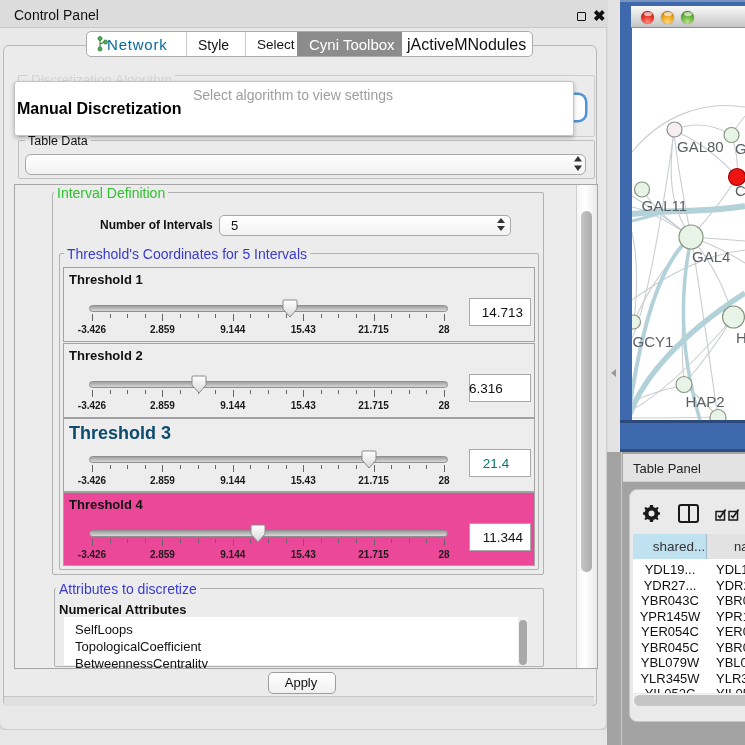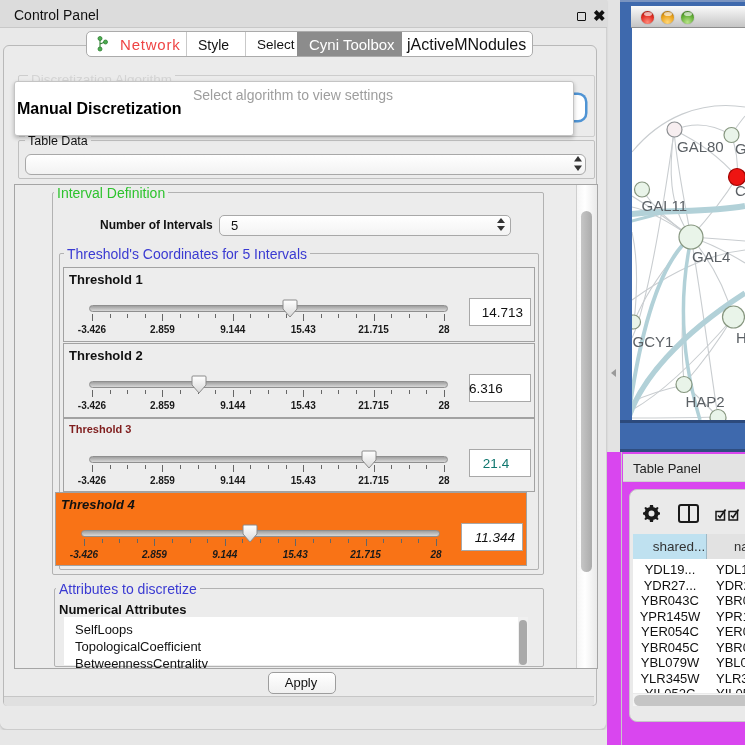--- a/index.html
+++ b/index.html
@@ -130,21 +130,21 @@
                 <stop offset="0" stop-color="#ffffff"></stop>
                 <stop offset="1" stop-color="#d8d8d8"></stop>
               </linearGradient>
             </defs>
             <path d="M2 1 L14 1 Q15 1 15 2 L15 10 L8 18 L1 10 L1 2 Q1 1 2 1 Z" fill="url(#g1)" stroke="#8a8a8a" stroke-width="1"></path>
           </svg></div>
   <div class="ab" style="left:405px;top:30px;width:60px;height:26px;background:#fff;border:1px solid #a8a8a8;"></div>
   <div class="ab" style="left:405px;top:37px;width:54px;text-align:left;font-size:13.5px;color:#111;">6.316</div>
 </div>
 <div class="ab" style="left:48px;top:233px;width:470px;height:72px;border:1px solid #a2a2a2;background:#ededed;">
-  <div class="ab" style="left:5px;top:4px;font-size:11px;font-weight:bold;color:#7f1d1d;">Threshold 3</div>
+  <div class="ab" style="left:5px;top:4px;font-size:18px;font-weight:bold;color:#0c4a6e;">Threshold 3</div>
   <div class="ab" style="left:25px;top:37px;width:357px;height:5px;background:linear-gradient(#9f9f9f,#d8d8d8);border:1px solid #8f8f8f;border-radius:4px;"></div>
   <div class="ab" style="left:28.0px;top:46px;width:1px;height:7px;background:#666;"></div>
         <div class="ab" style="left:45.6px;top:46px;width:1px;height:4px;background:#666;"></div>
         <div class="ab" style="left:63.2px;top:46px;width:1px;height:4px;background:#666;"></div>
         <div class="ab" style="left:80.8px;top:46px;width:1px;height:4px;background:#666;"></div>
         <div class="ab" style="left:98.4px;top:46px;width:1px;height:7px;background:#666;"></div>
         <div class="ab" style="left:116.0px;top:46px;width:1px;height:4px;background:#666;"></div>
         <div class="ab" style="left:133.6px;top:46px;width:1px;height:4px;background:#666;"></div>
         <div class="ab" style="left:151.2px;top:46px;width:1px;height:4px;background:#666;"></div>
         <div class="ab" style="left:168.8px;top:46px;width:1px;height:7px;background:#666;"></div>
@@ -172,21 +172,21 @@
               <linearGradient id="g2" x1="0" y1="0" x2="0" y2="1">
                 <stop offset="0" stop-color="#ffffff"></stop>
                 <stop offset="1" stop-color="#d8d8d8"></stop>
               </linearGradient>
             </defs>
             <path d="M2 1 L14 1 Q15 1 15 2 L15 10 L8 18 L1 10 L1 2 Q1 1 2 1 Z" fill="url(#g2)" stroke="#8a8a8a" stroke-width="1"></path>
           </svg></div>
   <div class="ab" style="left:405px;top:30px;width:60px;height:26px;background:#fff;border:1px solid #a8a8a8;"></div>
   <div class="ab" style="left:405px;top:37px;width:54px;text-align:center;font-size:13.5px;color:#0f766e;">21.4</div>
 </div>
-<div class="ab" style="left:40px;top:307px;width:470px;height:72px;border:1px solid #a2a2a2;background:#f97316;font-style:italic;">
+<div class="ab" style="left:48px;top:307px;width:470px;height:72px;border:1px solid #a2a2a2;background:#ec4899;">
   <div class="ab" style="left:5px;top:4px;font-size:13px;font-weight:bold;color:#111;">Threshold 4</div>
   <div class="ab" style="left:25px;top:37px;width:357px;height:5px;background:linear-gradient(#9f9f9f,#d8d8d8);border:1px solid #8f8f8f;border-radius:4px;"></div>
   <div class="ab" style="left:28.0px;top:46px;width:1px;height:7px;background:#666;"></div>
         <div class="ab" style="left:45.6px;top:46px;width:1px;height:4px;background:#666;"></div>
         <div class="ab" style="left:63.2px;top:46px;width:1px;height:4px;background:#666;"></div>
         <div class="ab" style="left:80.8px;top:46px;width:1px;height:4px;background:#666;"></div>
         <div class="ab" style="left:98.4px;top:46px;width:1px;height:7px;background:#666;"></div>
         <div class="ab" style="left:116.0px;top:46px;width:1px;height:4px;background:#666;"></div>
         <div class="ab" style="left:133.6px;top:46px;width:1px;height:4px;background:#666;"></div>
         <div class="ab" style="left:151.2px;top:46px;width:1px;height:4px;background:#666;"></div>
@@ -247,21 +247,21 @@
     <div class="ab" style="left:99px;top:0;width:1px;height:24px;background:#c9c9c9;"></div>
     <div class="ab" style="left:158px;top:0;width:1px;height:24px;background:#c9c9c9;"></div>
     <div class="ab" style="left:9px;top:3px;width:13px;height:17px;">
       <svg width="13" height="17" viewBox="0 0 13 17">
         <path d="M4 4 L4 14 M4 9 L9 7" stroke="#2e7d32" stroke-width="1.1" fill="none"></path>
         <circle cx="4" cy="3.5" r="2" fill="#4caf50" stroke="#2e7d32" stroke-width="0.8"></circle>
         <circle cx="9.5" cy="7" r="2" fill="#4caf50" stroke="#2e7d32" stroke-width="0.8"></circle>
         <circle cx="4" cy="14" r="2" fill="#4caf50" stroke="#2e7d32" stroke-width="0.8"></circle>
       </svg>
     </div>
-    <div class="ab" style="left:33px;top:4px;font-size:15px;letter-spacing:0.8px;color:#ef4444;">Network</div>
+    <div class="ab" style="left:20px;top:4px;font-size:15px;letter-spacing:0.8px;color:#0369a1;">Network</div>
     <div class="ab" style="left:111px;top:5px;font-size:14px;color:#111;">Style</div>
     <div class="ab" style="left:170px;top:5px;font-size:13.5px;color:#111;">Select</div>
     <div class="ab" style="left:222px;top:4px;font-size:15px;color:#fff;">Cyni Toolbox</div>
     <div class="ab" style="left:320px;top:4px;font-size:16px;color:#111;">jActiveMNodules</div>
   </div>
 
 </div>
 
 <div class="ab" style="left:611px;top:369px;width:0;height:0;border-top:4px solid transparent;border-bottom:4px solid transparent;border-right:5px solid #9a9a9a;"></div>
 
@@ -326,21 +326,21 @@
       <text x="641.5" y="211" font-size="15" fill="#5b6065">GAL11</text>
       <text x="692" y="262" font-size="15" fill="#5b6065">GAL4</text>
       <text x="632.5" y="347" font-size="15" fill="#5b6065">GCY1</text>
       <text x="736" y="343" font-size="15" fill="#5b6065">HIS4</text>
       <text x="685.5" y="407" font-size="15" fill="#5b6065">HAP2</text>
       <text x="735" y="196" font-size="15" fill="#5b6065">C</text>
     </svg>
   </div>
 </div>
 
-<div class="ab" style="left:607px;top:452px;width:138px;height:293px;background:#d946ef;">
+<div class="ab" style="left:607px;top:452px;width:138px;height:293px;background:#a3a3a3;">
   <div class="ab" style="left:14px;top:0;width:124px;height:293px;border-left:1px solid #c8c8c8;"></div>
   <div class="ab" style="left:16px;top:2px;width:122px;height:27px;background:#e3e3e3;border-bottom:1px solid #d0d0d0;"></div>
   <div class="ab" style="left:26px;top:9px;font-size:13px;color:#222;">Table Panel</div>
 
   <div class="ab" style="left:22px;top:37px;width:116px;height:231px;background:#eaeaea;border:1px solid #c6c6c6;border-top-left-radius:8px;border-bottom-left-radius:8px;"></div>
 
   <div class="ab" style="left:36px;top:53px;width:17px;height:17px;">
     <svg width="17" height="17" viewBox="0 0 17 17">
         <path fill="#1a1a1a" d="M8.5 0 L10 0 L10.4 2.2 A6.5 6.5 0 0 1 12.6 3.1 L14.5 1.9 L15.6 3 L14.4 4.9 A6.5 6.5 0 0 1 15.3 7.1 L17 7.5 L17 9.5 L15.3 9.9 A6.5 6.5 0 0 1 14.4 12.1 L15.6 14 L14.5 15.1 L12.6 13.9 A6.5 6.5 0 0 1 10.4 14.8 L10 17 L7 17 L6.6 14.8 A6.5 6.5 0 0 1 4.4 13.9 L2.5 15.1 L1.4 14 L2.6 12.1 A6.5 6.5 0 0 1 1.7 9.9 L0 9.5 L0 7.5 L1.7 7.1 A6.5 6.5 0 0 1 2.6 4.9 L1.4 3 L2.5 1.9 L4.4 3.1 A6.5 6.5 0 0 1 6.6 2.2 L7 0 Z M8.5 5.5 A3 3 0 1 0 8.5 11.5 A3 3 0 1 0 8.5 5.5 Z"></path>
       </svg>

